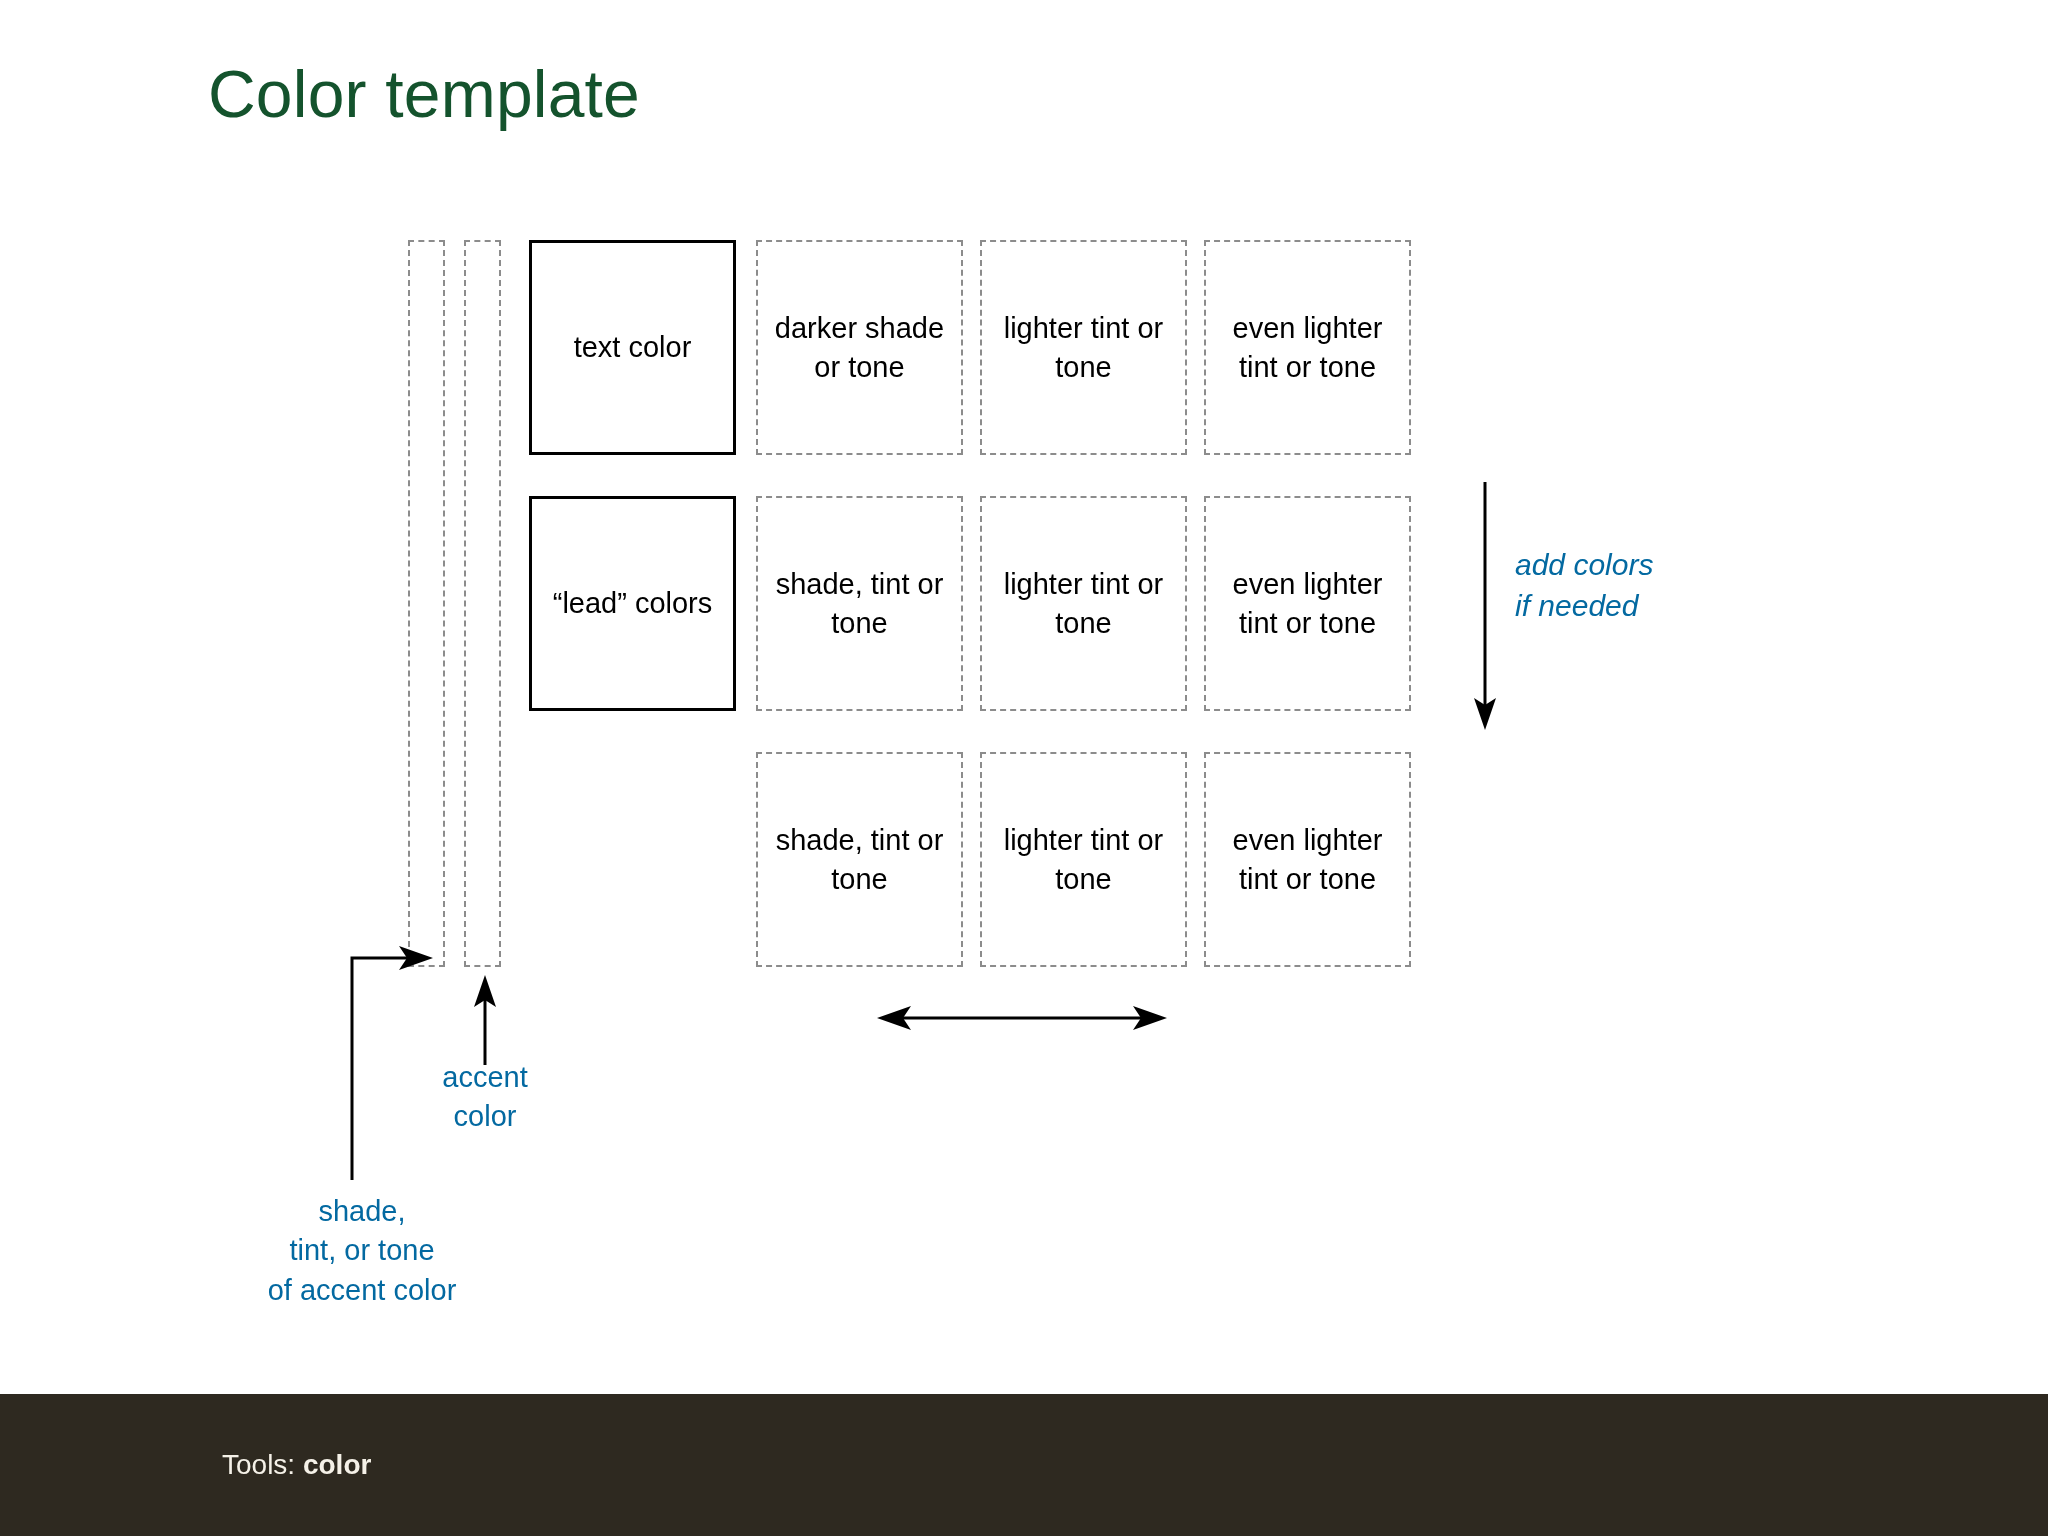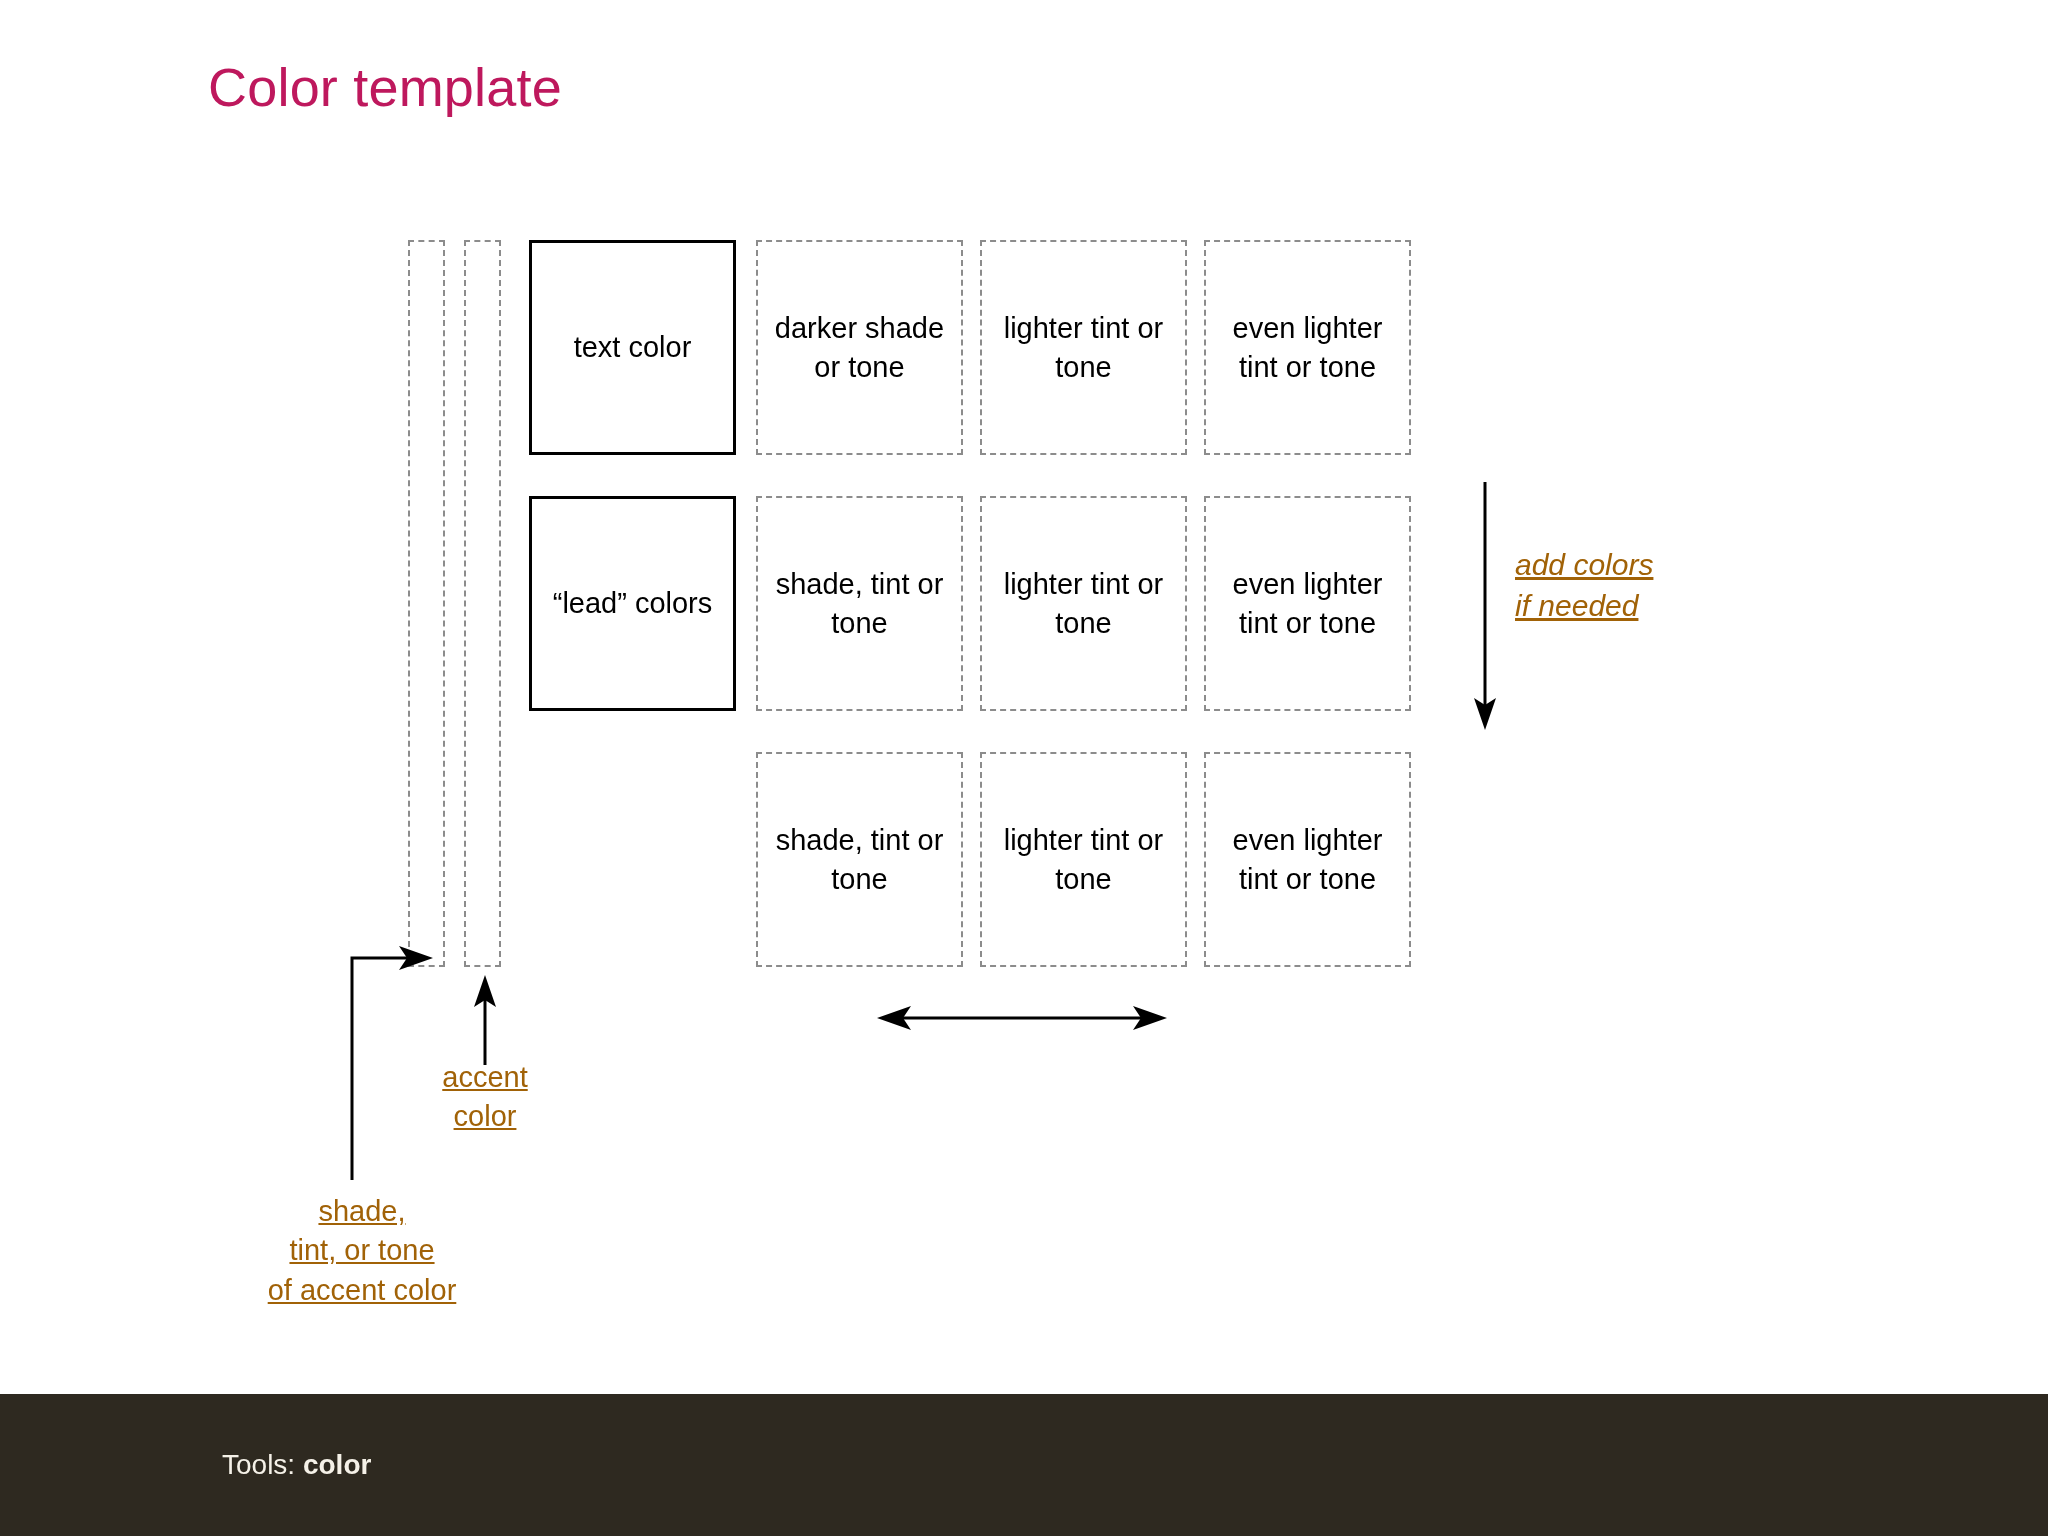--- a/index.html
+++ b/index.html
@@ -19,24 +19,24 @@
     position: absolute;
     inset: 0;
     background: #ffffff;
   }
 
   
   #page-title {
     position: absolute;
     left: 208px;
     top: 58px;
-    font-size: 54px;
+    font-size: 66px;
     font-weight: 300;
     letter-spacing: 0.2px;
-    color: #be185d;
+    color: #14532d;
     line-height: 1.1;
     white-space: nowrap;
   }
 
   
   #grid-area {
     position: absolute;
     left: 0;
     top: 0;
     width: 2048px;
@@ -73,23 +73,22 @@
   .cell.solid  { border: 3px solid #000000; }
   .cell-label { display: block; }
 
   
   .arrow-svg { position: absolute; overflow: visible; }
 
   
   .annot {
     position: absolute;
     font-size: 29px;
-    color: #a16207;
+    color: #0369a1;
     line-height: 1.36;
-    text-decoration: underline;
   }
   .annot.italic { font-style: italic; font-size: 30px; }
   .annot.center { text-align: center; }
 
   
   #footer-bar {
     position: absolute;
     left: 0;
     bottom: 0;
     width: 2048px;

